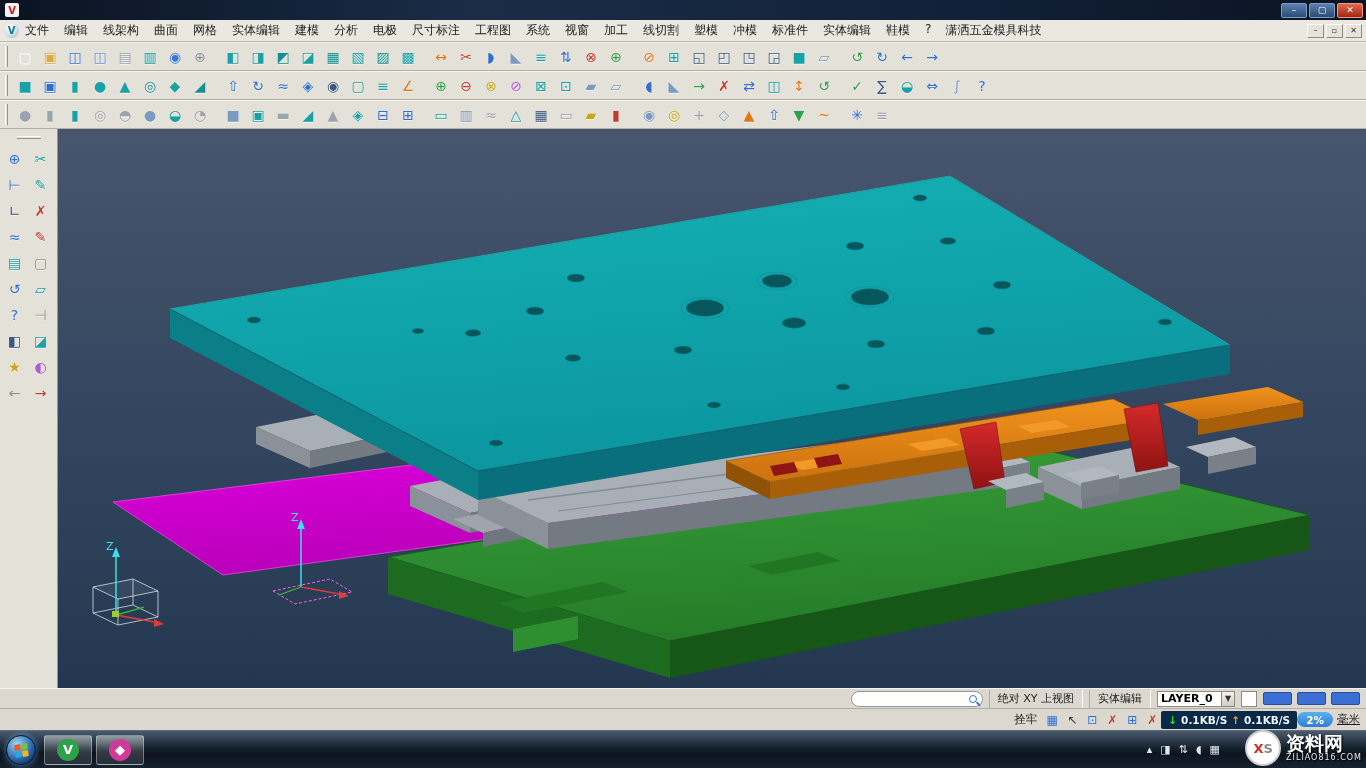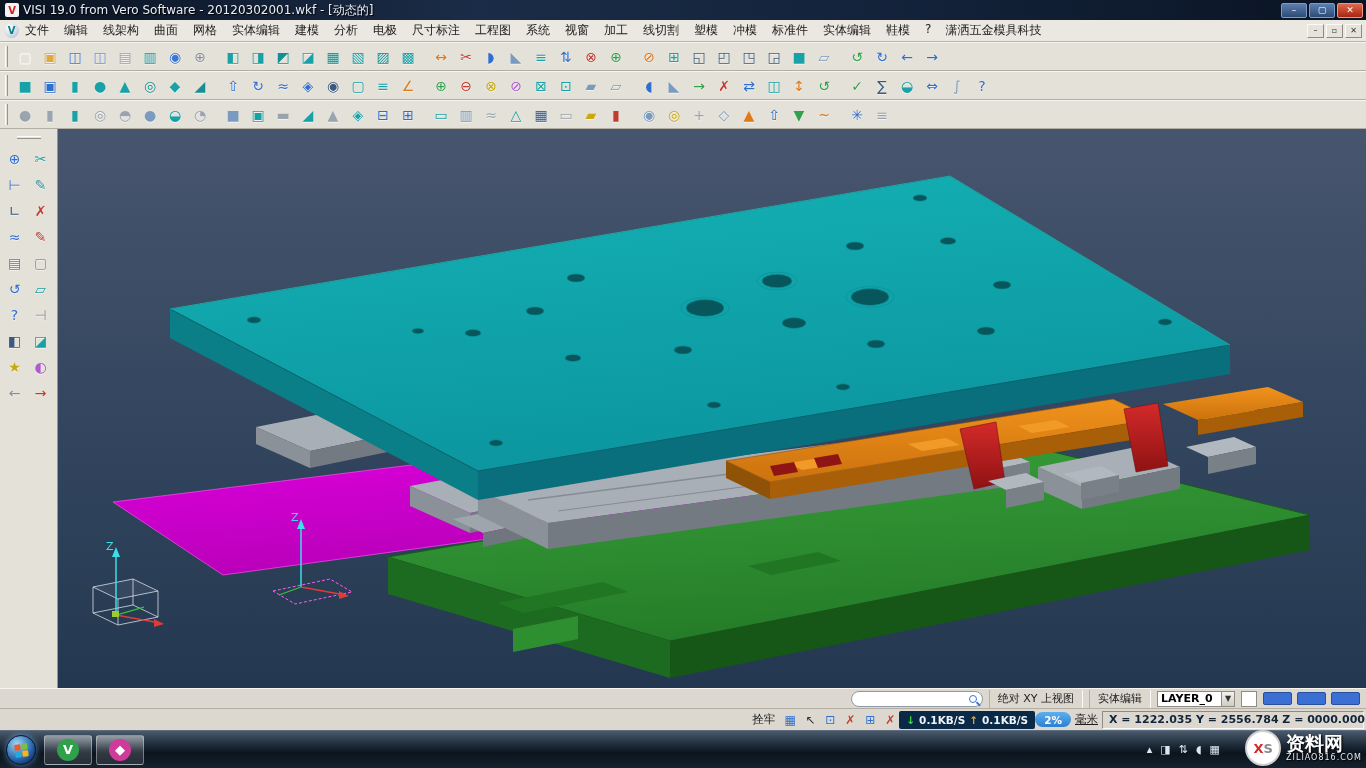--- a/index.html
+++ b/index.html
@@ -119,21 +119,20 @@
   .wm-title { color:#fff; font-size:19px; font-weight:bold; text-shadow:1px 1px 2px #000; }
   .wm-sub { color:#e8e8e8; font-size:8px; letter-spacing:1px; text-shadow:1px 1px 1px #000; }
 </style>
 </head>
 <body>
 
 <div class="screen">
 
   <div class="titlebar">
     <span class="app-icon">V</span>
-    <span class="title-text">VISI 19.0  from Vero Software - 20120302001.wkf - [动态的]</span>
     <span class="win-controls">
       <span class="win-btn">–</span>
       <span class="win-btn">▢</span>
       <span class="win-btn close">✕</span>
     </span>
   </div>
 
   <div class="menubar">
     <span class="menu-logo">V</span>
     <span class="menu-items">
@@ -774,21 +773,20 @@
         </span>
     </span>
     <span class="net-panel">
       <span class="down">↓</span>
       <span>0.1KB/S</span>
       <span class="up">↑</span>
       <span>0.1KB/S</span>
     </span>
     <span class="pct-pill">2%</span>
     <span class="units">毫米</span>
-    <span class="coords-panel">X = 1222.035 Y = 2556.784 Z = 0000.000</span>
   </div>
 
   <div class="taskbar">
     <div class="start-orb">
       <span class="orb-flag">
           <span></span>
           <span></span>
           <span></span>
           <span></span>
         </span>

